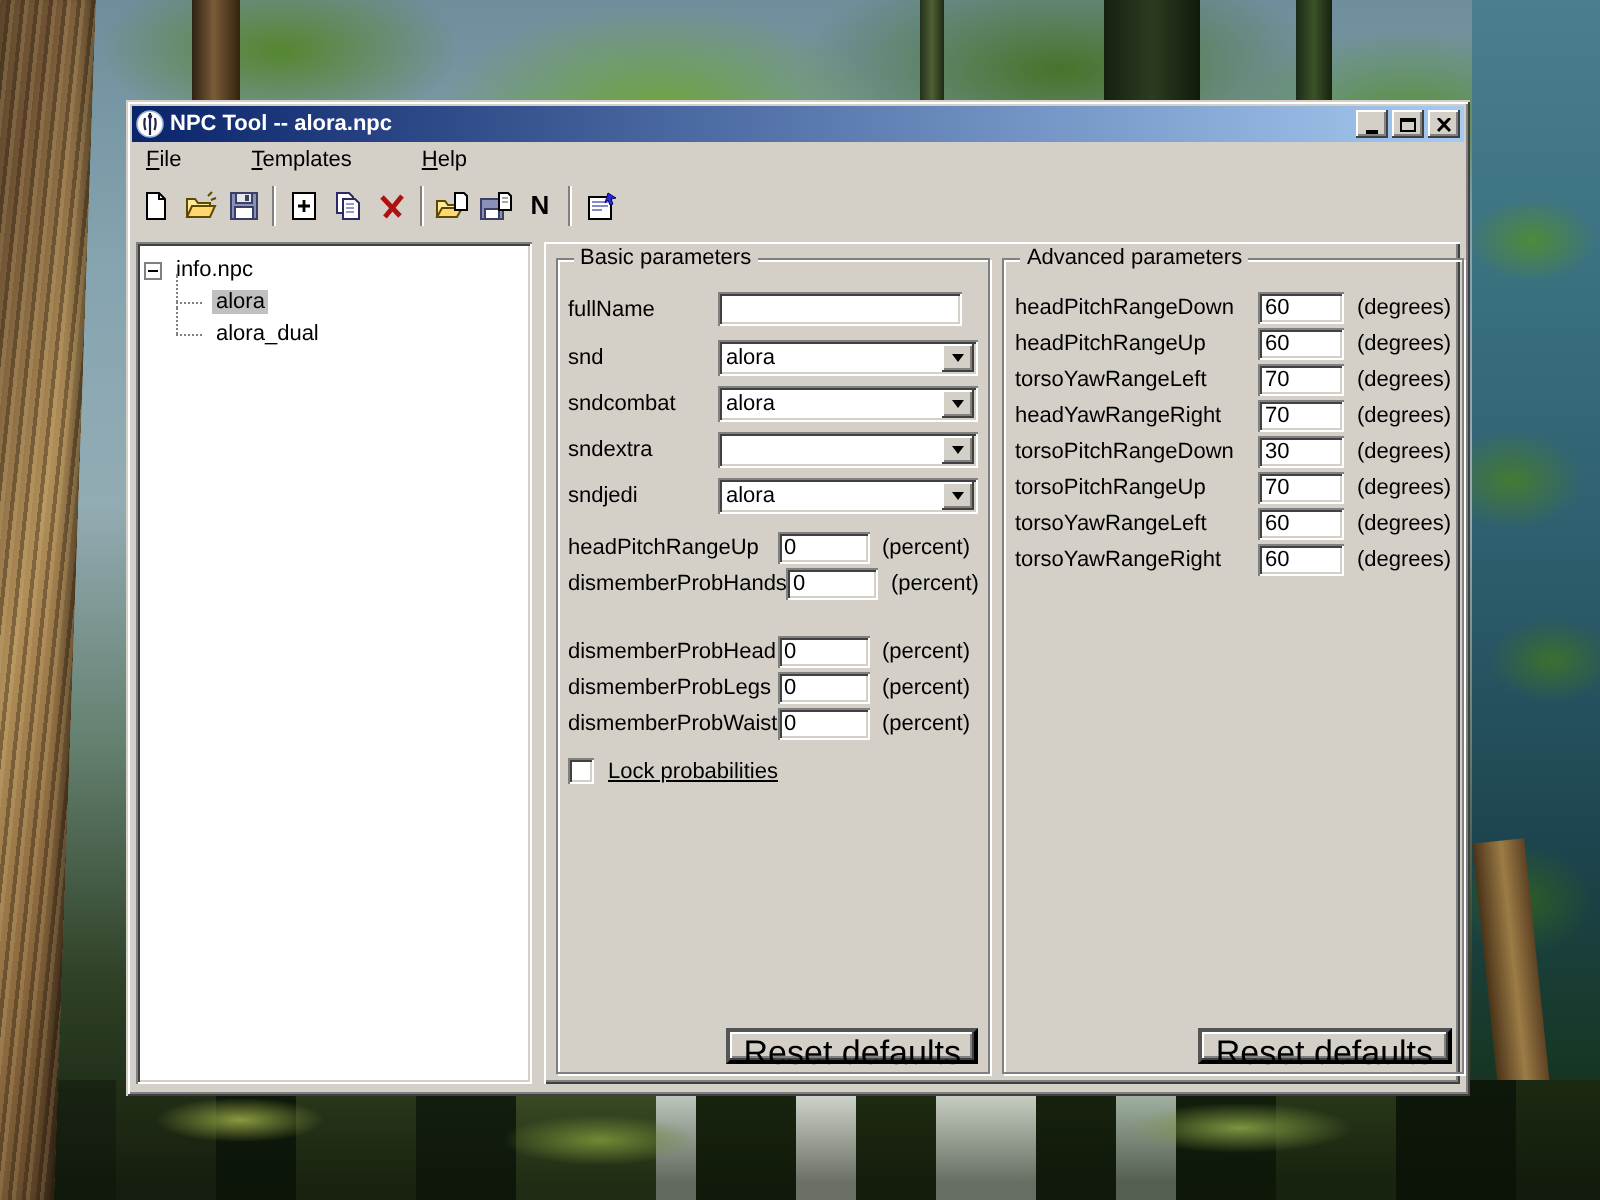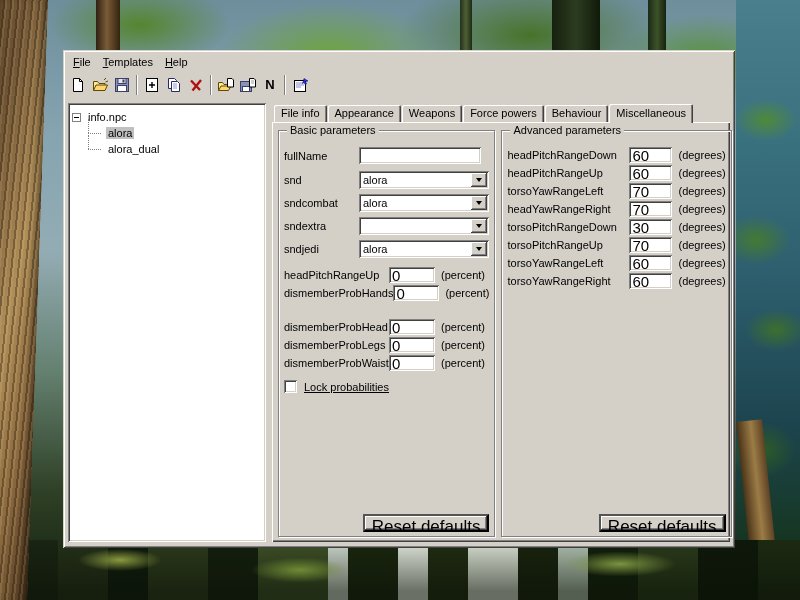--- a/index.html
+++ b/index.html
@@ -56,21 +56,21 @@
   .win { position:absolute; left:63px; top:50px; width:672px; height:498px; background:#d4d0c8;
     box-shadow: inset 1px 1px 0 #d4d0c8, inset -1px -1px 0 #404040, inset 2px 2px 0 #ffffff, inset -2px -2px 0 #808080;
     padding:3px; display:flex; flex-direction:column; }
   .titlebar { height:18px; background:linear-gradient(90deg,#0a246a,#a6caf0); display:flex; align-items:center; padding:0 2px; flex:0 0 18px; }
   .titlebar .appicon { width:14px; height:14px; margin-right:3px; flex:0 0 14px; }
   .titlebar .title { color:#fff; font-weight:bold; font-size:11px; flex:1; white-space:nowrap; overflow:hidden; }
   .winbtn { width:16px; height:14px; background:#d4d0c8; margin-left:2px; display:flex; align-items:center; justify-content:center;
     box-shadow: inset -1px -1px 0 #404040, inset 1px 1px 0 #fff, inset -2px -2px 0 #808080; }
   .glyph-min { width:6px; height:2px; background:#000; margin-top:7px; }
   .glyph-max { width:8px; height:7px; border:1px solid #000; border-top-width:2px; }
-  .menubar { height:18px; display:flex; align-items:center; padding-left:1px; flex:0 0 18px; }
+  .menubar { height:18px; display:flex; align-items:center; padding-left:1px; flex:0 0 18px;gap:23px; }
   .menu-item { display:inline-block; padding:2px 6px; }
   .menu-item::first-letter { text-decoration:underline; }
   .toolbar { height:27px; display:flex; align-items:center; padding:2px 1px; flex:0 0 27px; }
   .tbtn { width:22px; height:22px; display:flex; align-items:center; justify-content:center; }
   .tsep { width:2px; height:20px; margin:0 3px; box-shadow: inset 1px 0 0 #808080, inset -1px 0 0 #ffffff; }
   .n-label { font-weight:bold; font-size:13px; }
 
   .mainrow { flex:1; display:flex; padding:5px 2px 3px 2px; gap:6px; min-height:0; }
   .treepanel { width:198px; background:#fff; overflow:hidden; padding:6px 4px;
     box-shadow: inset 1px 1px 0 #808080, inset -1px -1px 0 #ffffff, inset 2px 2px 0 #404040, inset -2px -2px 0 #d4d0c8; }
@@ -94,21 +94,21 @@
 
   .groupbox { position:relative; border:1px solid #808080; box-shadow: 1px 1px 0 #ffffff, inset 1px 1px 0 #ffffff; padding:16px 5px 5px 5px; }
   .groupbox .legend { position:absolute; top:-7px; left:8px; background:#d4d0c8; padding:0 3px; }
   .gb-basic { width:220px; }
   .gb-adv { flex:1; }
 
   .frow { display:flex; align-items:center; margin-bottom:5px; }
   .flabel { flex:0 0 75px; }
   .flabel-wide { flex:0 0 105px; }
   .flabel-adv { flex:0 0 122px; }
-  .txt { height:17px; background:#fff; border:none; outline:none; font-family:"Liberation Sans",sans-serif; font-size:15px; padding:0 3px;
+  .txt { height:17px; background:#fff; border:none; outline:none; font-family:"Liberation Sans",sans-serif; font-size:11px; padding:0 3px;
     box-shadow: inset 1px 1px 0 #808080, inset -1px -1px 0 #ffffff, inset 2px 2px 0 #404040, inset -2px -2px 0 #d4d0c8; }
   .combo { height:18px; width:130px; background:#fff; display:flex; align-items:center;
     box-shadow: inset 1px 1px 0 #808080, inset -1px -1px 0 #ffffff, inset 2px 2px 0 #404040, inset -2px -2px 0 #d4d0c8; }
   .combo .val { flex:1; padding-left:4px; white-space:nowrap; overflow:hidden; }
   .combo .drop { width:16px; height:14px; margin-right:2px; background:#d4d0c8; display:flex; align-items:center; justify-content:center;
     box-shadow: inset -1px -1px 0 #404040, inset 1px 1px 0 #fff, inset -2px -2px 0 #808080; }
   .arrow-down { width:0; height:0; border-left:3px solid transparent; border-right:3px solid transparent; border-top:4px solid #000; }
   .unit { margin-left:6px; white-space:nowrap; }
   .checkrow { display:flex; align-items:center; gap:7px; margin-top:9px;text-decoration:underline; }
   .checkbox { width:13px; height:13px; background:#fff;
@@ -126,20 +126,39 @@
   <div class="trunk trunk-top-b"></div>
   <div class="trunk trunk-dark-mid"></div>
   <div class="trunk trunk-top-c"></div>
   <div class="right-strip"></div>
   <div class="trunk trunk-right-bottom"></div>
   <div class="ground"></div>
   <div class="trunk trunk-big-left"></div>
 
   <div class="win">
 
+    <div class="titlebar">
+      <svg class="appicon" viewBox="0 0 14 14">
+        <circle cx="7" cy="7" r="6.5" fill="#ffffff" stroke="#9db6d8" stroke-width="0.8"></circle>
+        <path d="M7 1.5 V12.5 M4.5 4 C4 6,4 8,4.8 10 M9.5 4 C10 6,10 8,9.2 10" stroke="#20264a" stroke-width="1.1" fill="none"></path>
+        <circle cx="7" cy="3.2" r="1.1" fill="#20264a"></circle>
+      </svg>
+      <span class="title">NPC Tool -- alora.npc</span>
+      <span class="winbtn">
+          <span class="glyph-min"></span>
+        </span>
+      <span class="winbtn">
+          <span class="glyph-max"></span>
+        </span>
+      <span class="winbtn">
+        <svg width="8" height="7" viewBox="0 0 8 7">
+          <path d="M1 0 L4 3 L7 0 M1 6.5 L4 3.5 L7 6.5 M1 0 L7 6.5 M7 0 L1 6.5" stroke="#000" stroke-width="1.4" fill="none"></path>
+        </svg>
+      </span>
+    </div>
 
     <div class="menubar">
       <span class="menu-item">File</span>
       <span class="menu-item">Templates</span>
       <span class="menu-item">Help</span>
     </div>
 
     <div class="toolbar">
       <span class="tbtn">
         <svg width="16" height="16" viewBox="0 0 16 16">
@@ -219,28 +238,20 @@
         </div>
         <div class="tree-child">
           <span class="tree-label selected">alora</span>
         </div>
         <div class="tree-child">
           <span class="tree-label">alora_dual</span>
         </div>
       </div>
 
       <div class="tabarea">
-        <div class="tabs">
-          <span class="tab">File info</span>
-          <span class="tab">Appearance</span>
-          <span class="tab">Weapons</span>
-          <span class="tab">Force powers</span>
-          <span class="tab">Behaviour</span>
-          <span class="tab active">Miscellaneous</span>
-        </div>
 
         <div class="tabpanel">
 
           <div class="groupbox gb-basic">
             <span class="legend">Basic parameters</span>
 
             <div class="frow" style="margin-bottom:7px;">
               <span class="flabel">fullName</span>
               <input class="txt" style="width: 122px;" value="">
             </div>

